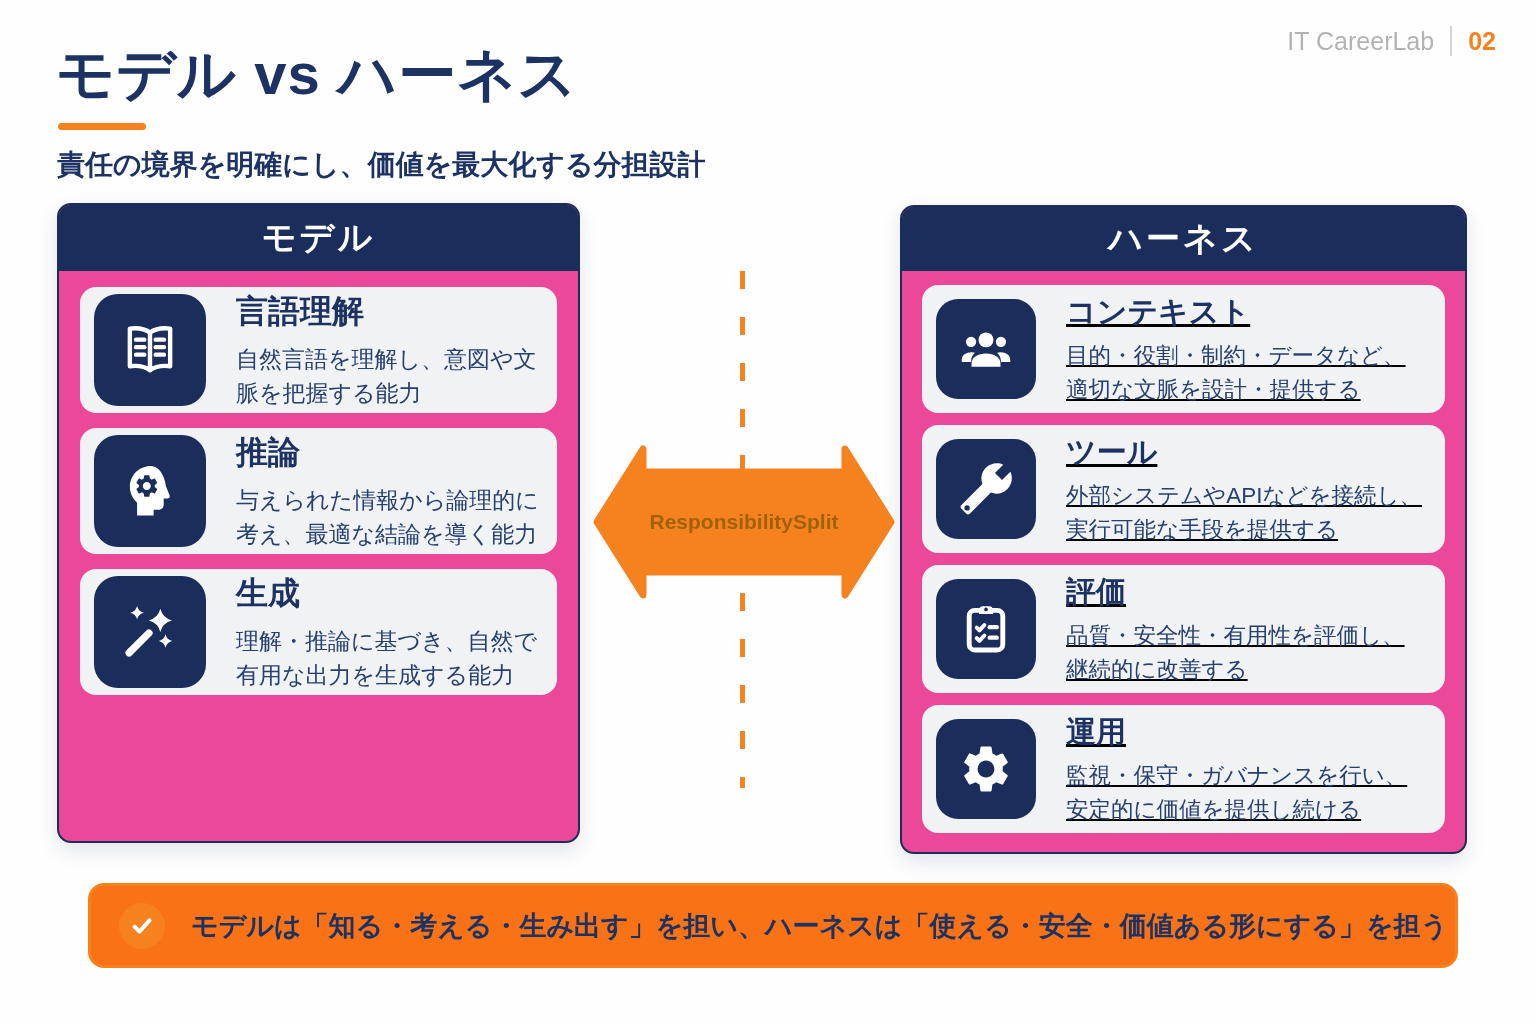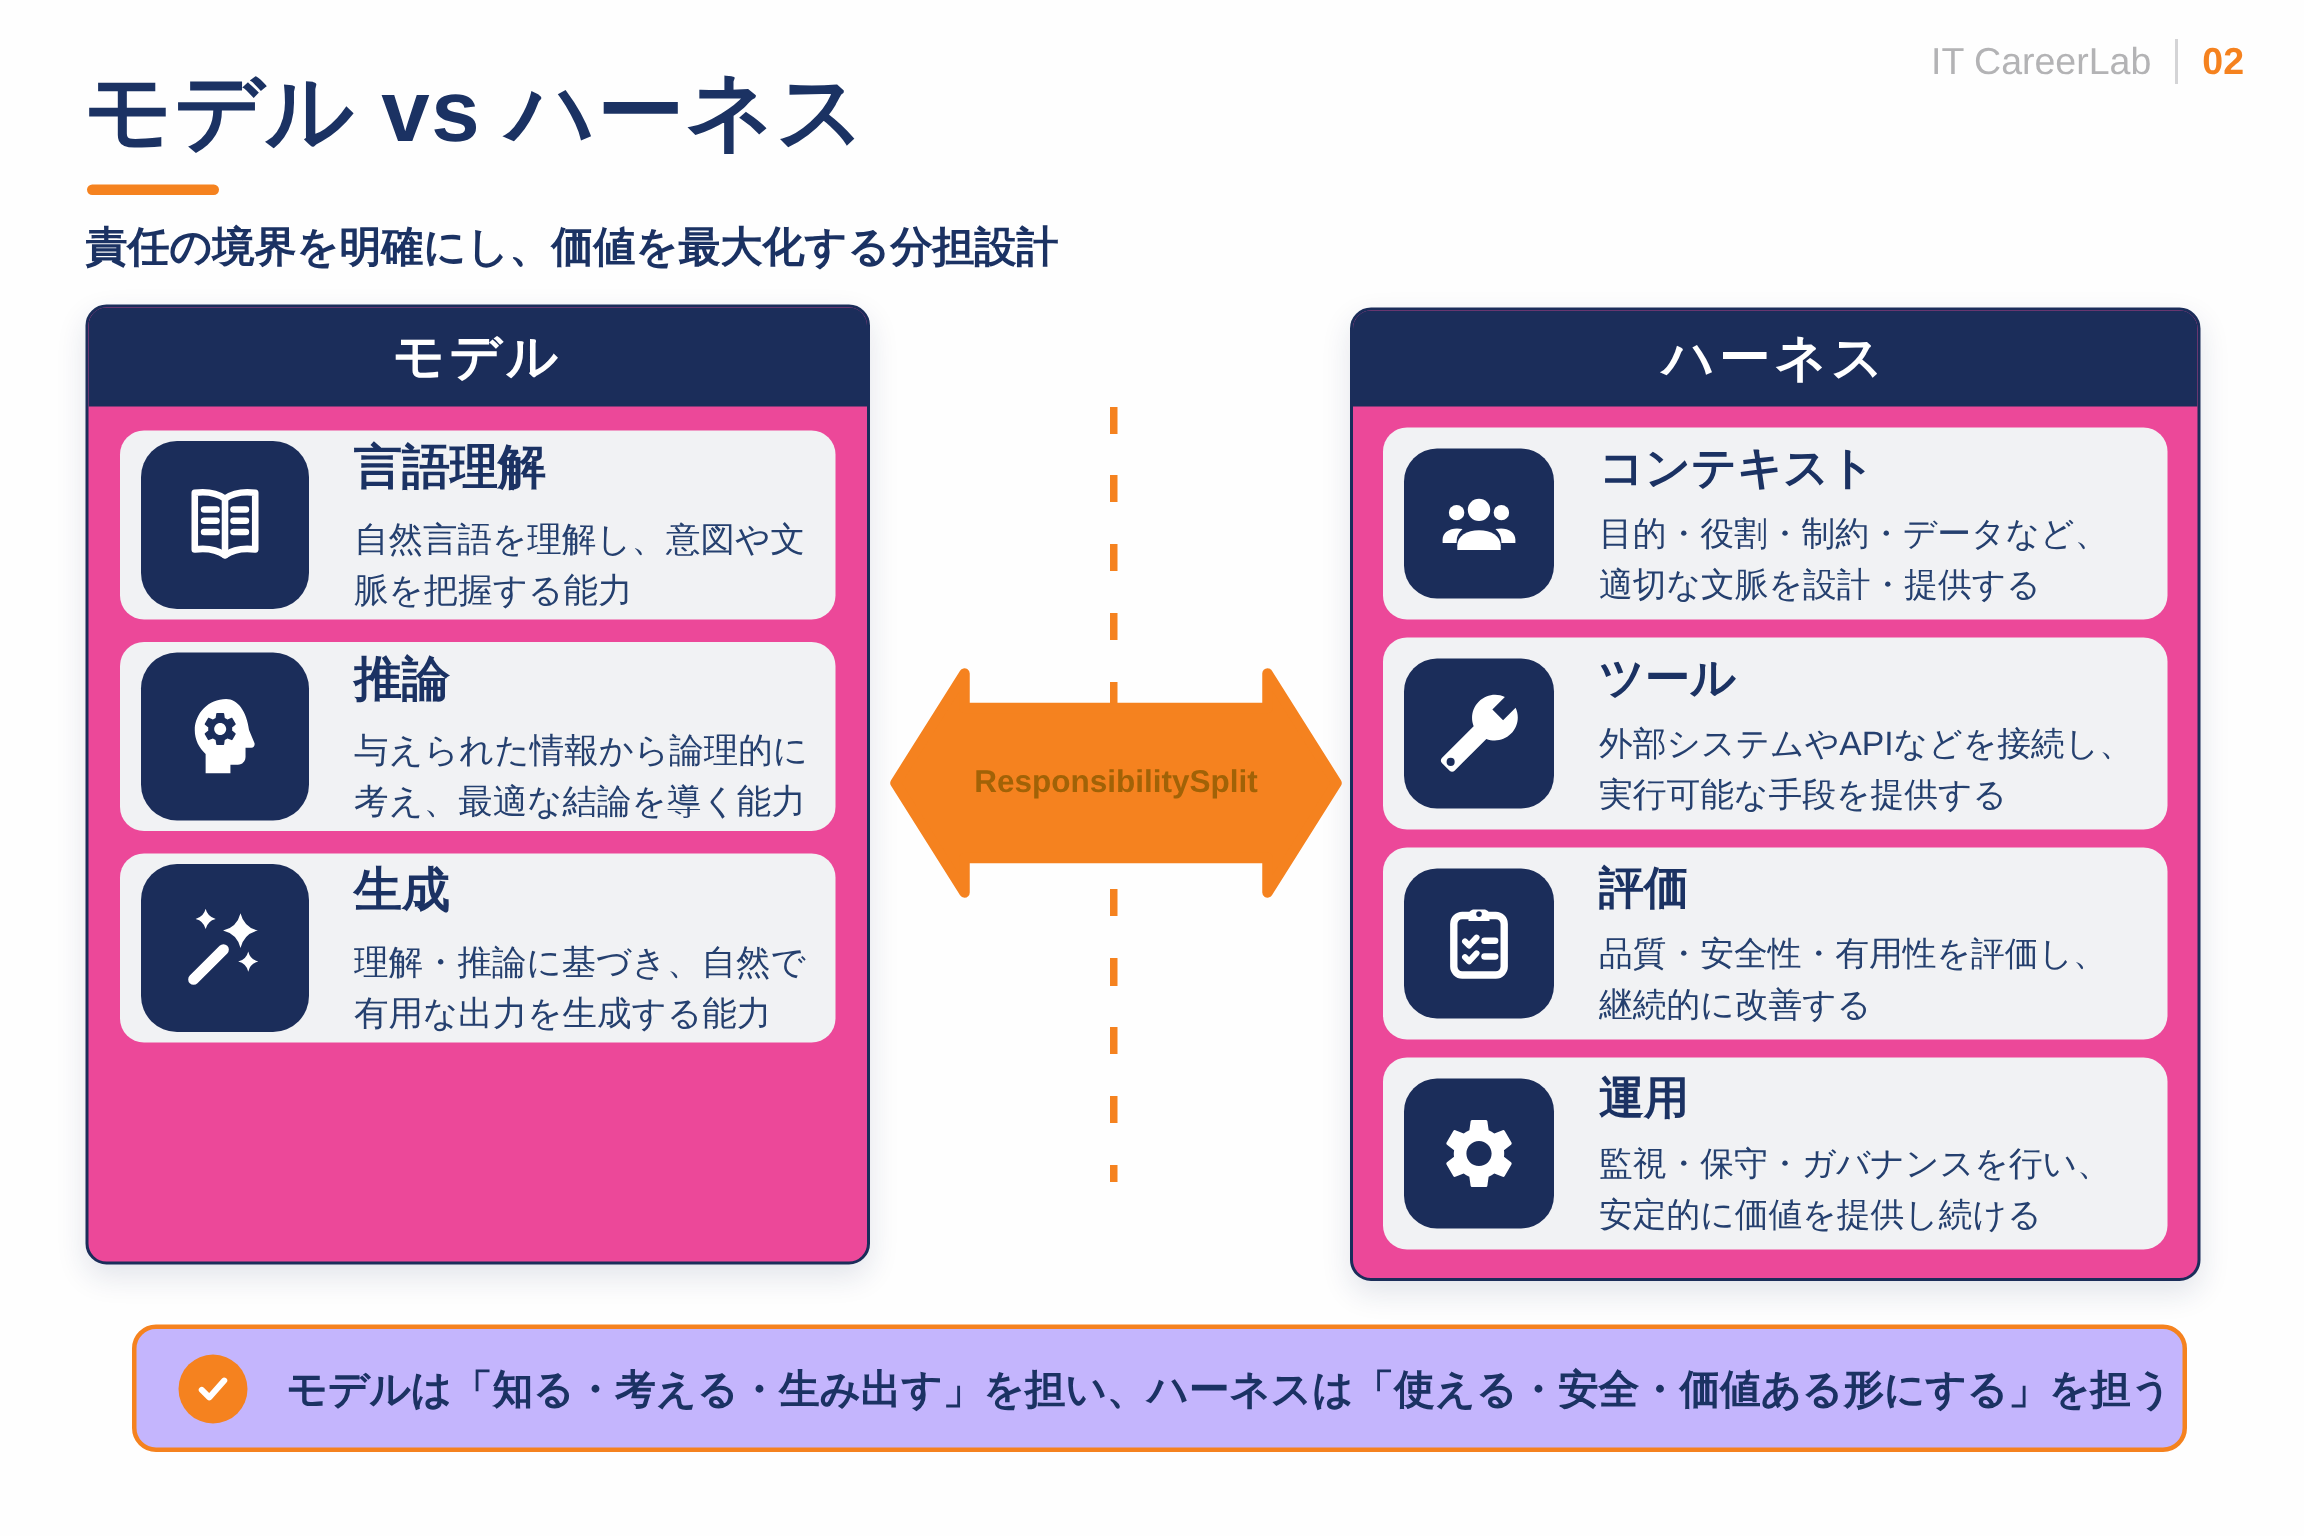--- a/index.html
+++ b/index.html
@@ -62,21 +62,21 @@
   .card-body{display:flex;flex-direction:column;}
   .card-model .card-body{padding:16px 21px;gap:15px;}
   .card-harness .card-body{padding:14px 20px;gap:12px;}
   .tile{
     background:var(--tile-bg);
     border-radius:16px;
     display:flex;align-items:center;
     box-sizing:border-box;
   }
   .card-model .tile{height:126px;padding:0 18px 0 14px;}
-  .card-harness .tile{height:128px;padding:0 20px 0 14px;}
+  .card-harness .tile{height:128px;padding:0 20px 0 14px;text-decoration:underline;}
   .tile-icon{
     background:var(--navy);
     display:flex;align-items:center;justify-content:center;
     flex-shrink:0;
   }
   .card-model .tile-icon{width:112px;height:112px;border-radius:24px;}
   .card-harness .tile-icon{width:100px;height:100px;border-radius:22px;}
   .card-model .tile-icon svg{width:62px;height:62px;}
   .card-harness .tile-icon svg{width:56px;height:56px;}
   .tile-text{min-width:0;}
@@ -104,21 +104,21 @@
   .split-label{
     position:absolute;inset:0;
     display:flex;align-items:center;justify-content:center;
     color:#a16207;font-size:21px;font-weight:800;line-height:1.3;
     text-align:center;
   }
   
   .footer-bar{
     position:absolute;left:88px;top:883px;
     width:1370px;height:85px;
-    background:#c4b5fd;
+    background:#f97316;
     border:3px solid var(--orange);
     border-radius:16px;
     box-sizing:border-box;
     display:flex;align-items:center;
     padding:0 28px;
   }
   .check-circle{
     width:46px;height:46px;border-radius:50%;
     background:var(--orange);flex-shrink:0;
     display:flex;align-items:center;justify-content:center;

